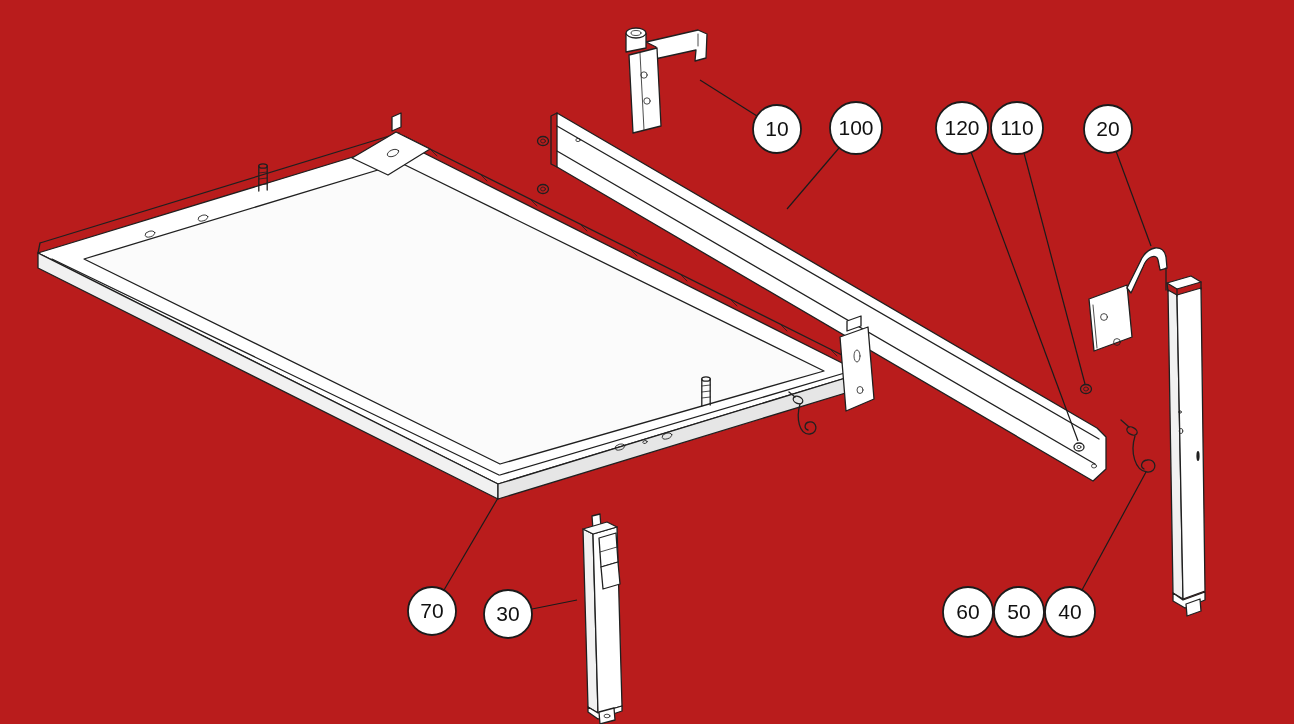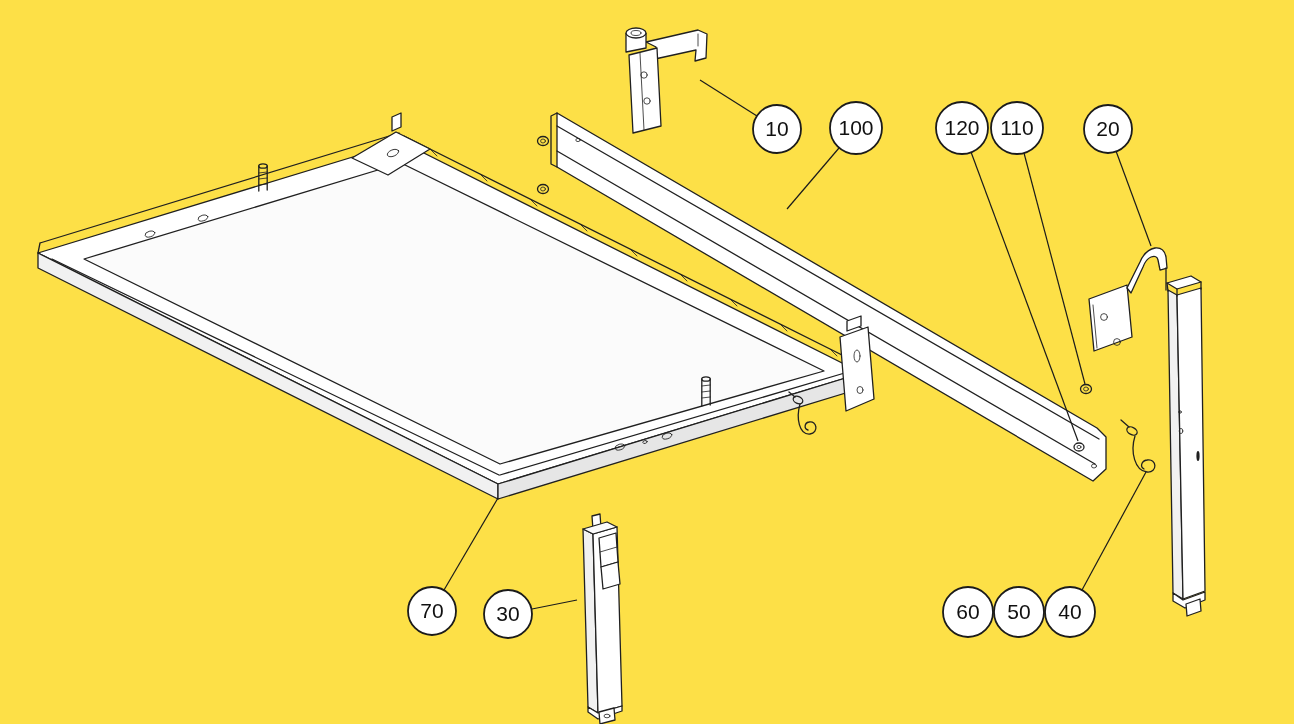--- a/index.html
+++ b/index.html
@@ -1,16 +1,16 @@
 <!DOCTYPE html>
 <html><head>
 <meta charset="utf-8">
 <style>
   html,body{margin:0;padding:0;background:#ffffff;}
-  .canvas{position:relative;width:1294px;height:724px;background:#fde047;overflow:hidden;
+  .canvas{position:relative;width:1294px;height:724px;background:#b91c1c;overflow:hidden;
           font-family:"Liberation Sans",sans-serif;}
   svg{display:block;width:1294px;height:724px;}
   .ln{stroke:#202020;stroke-width:1.3;fill:none;stroke-linejoin:round;stroke-linecap:round;}
   .ln-th{stroke:#202020;stroke-width:0.8;fill:none;stroke-linejoin:round;stroke-linecap:round;}
   .face-w{fill:#ffffff;stroke:#202020;stroke-width:1.3;stroke-linejoin:round;}
   .face-l{fill:#f1f1f1;stroke:#202020;stroke-width:1.3;stroke-linejoin:round;}
   .face-m{fill:#e6e6e6;stroke:#202020;stroke-width:1.3;stroke-linejoin:round;}
   .face-f{fill:#fbfbfb;stroke:#202020;stroke-width:1.3;stroke-linejoin:round;}
   .balloon{fill:#ffffff;stroke:#1b1b1b;stroke-width:1.8;}
   .balloon-label{font-family:"Liberation Sans",sans-serif;font-size:21px;fill:#101010;text-anchor:middle;}

